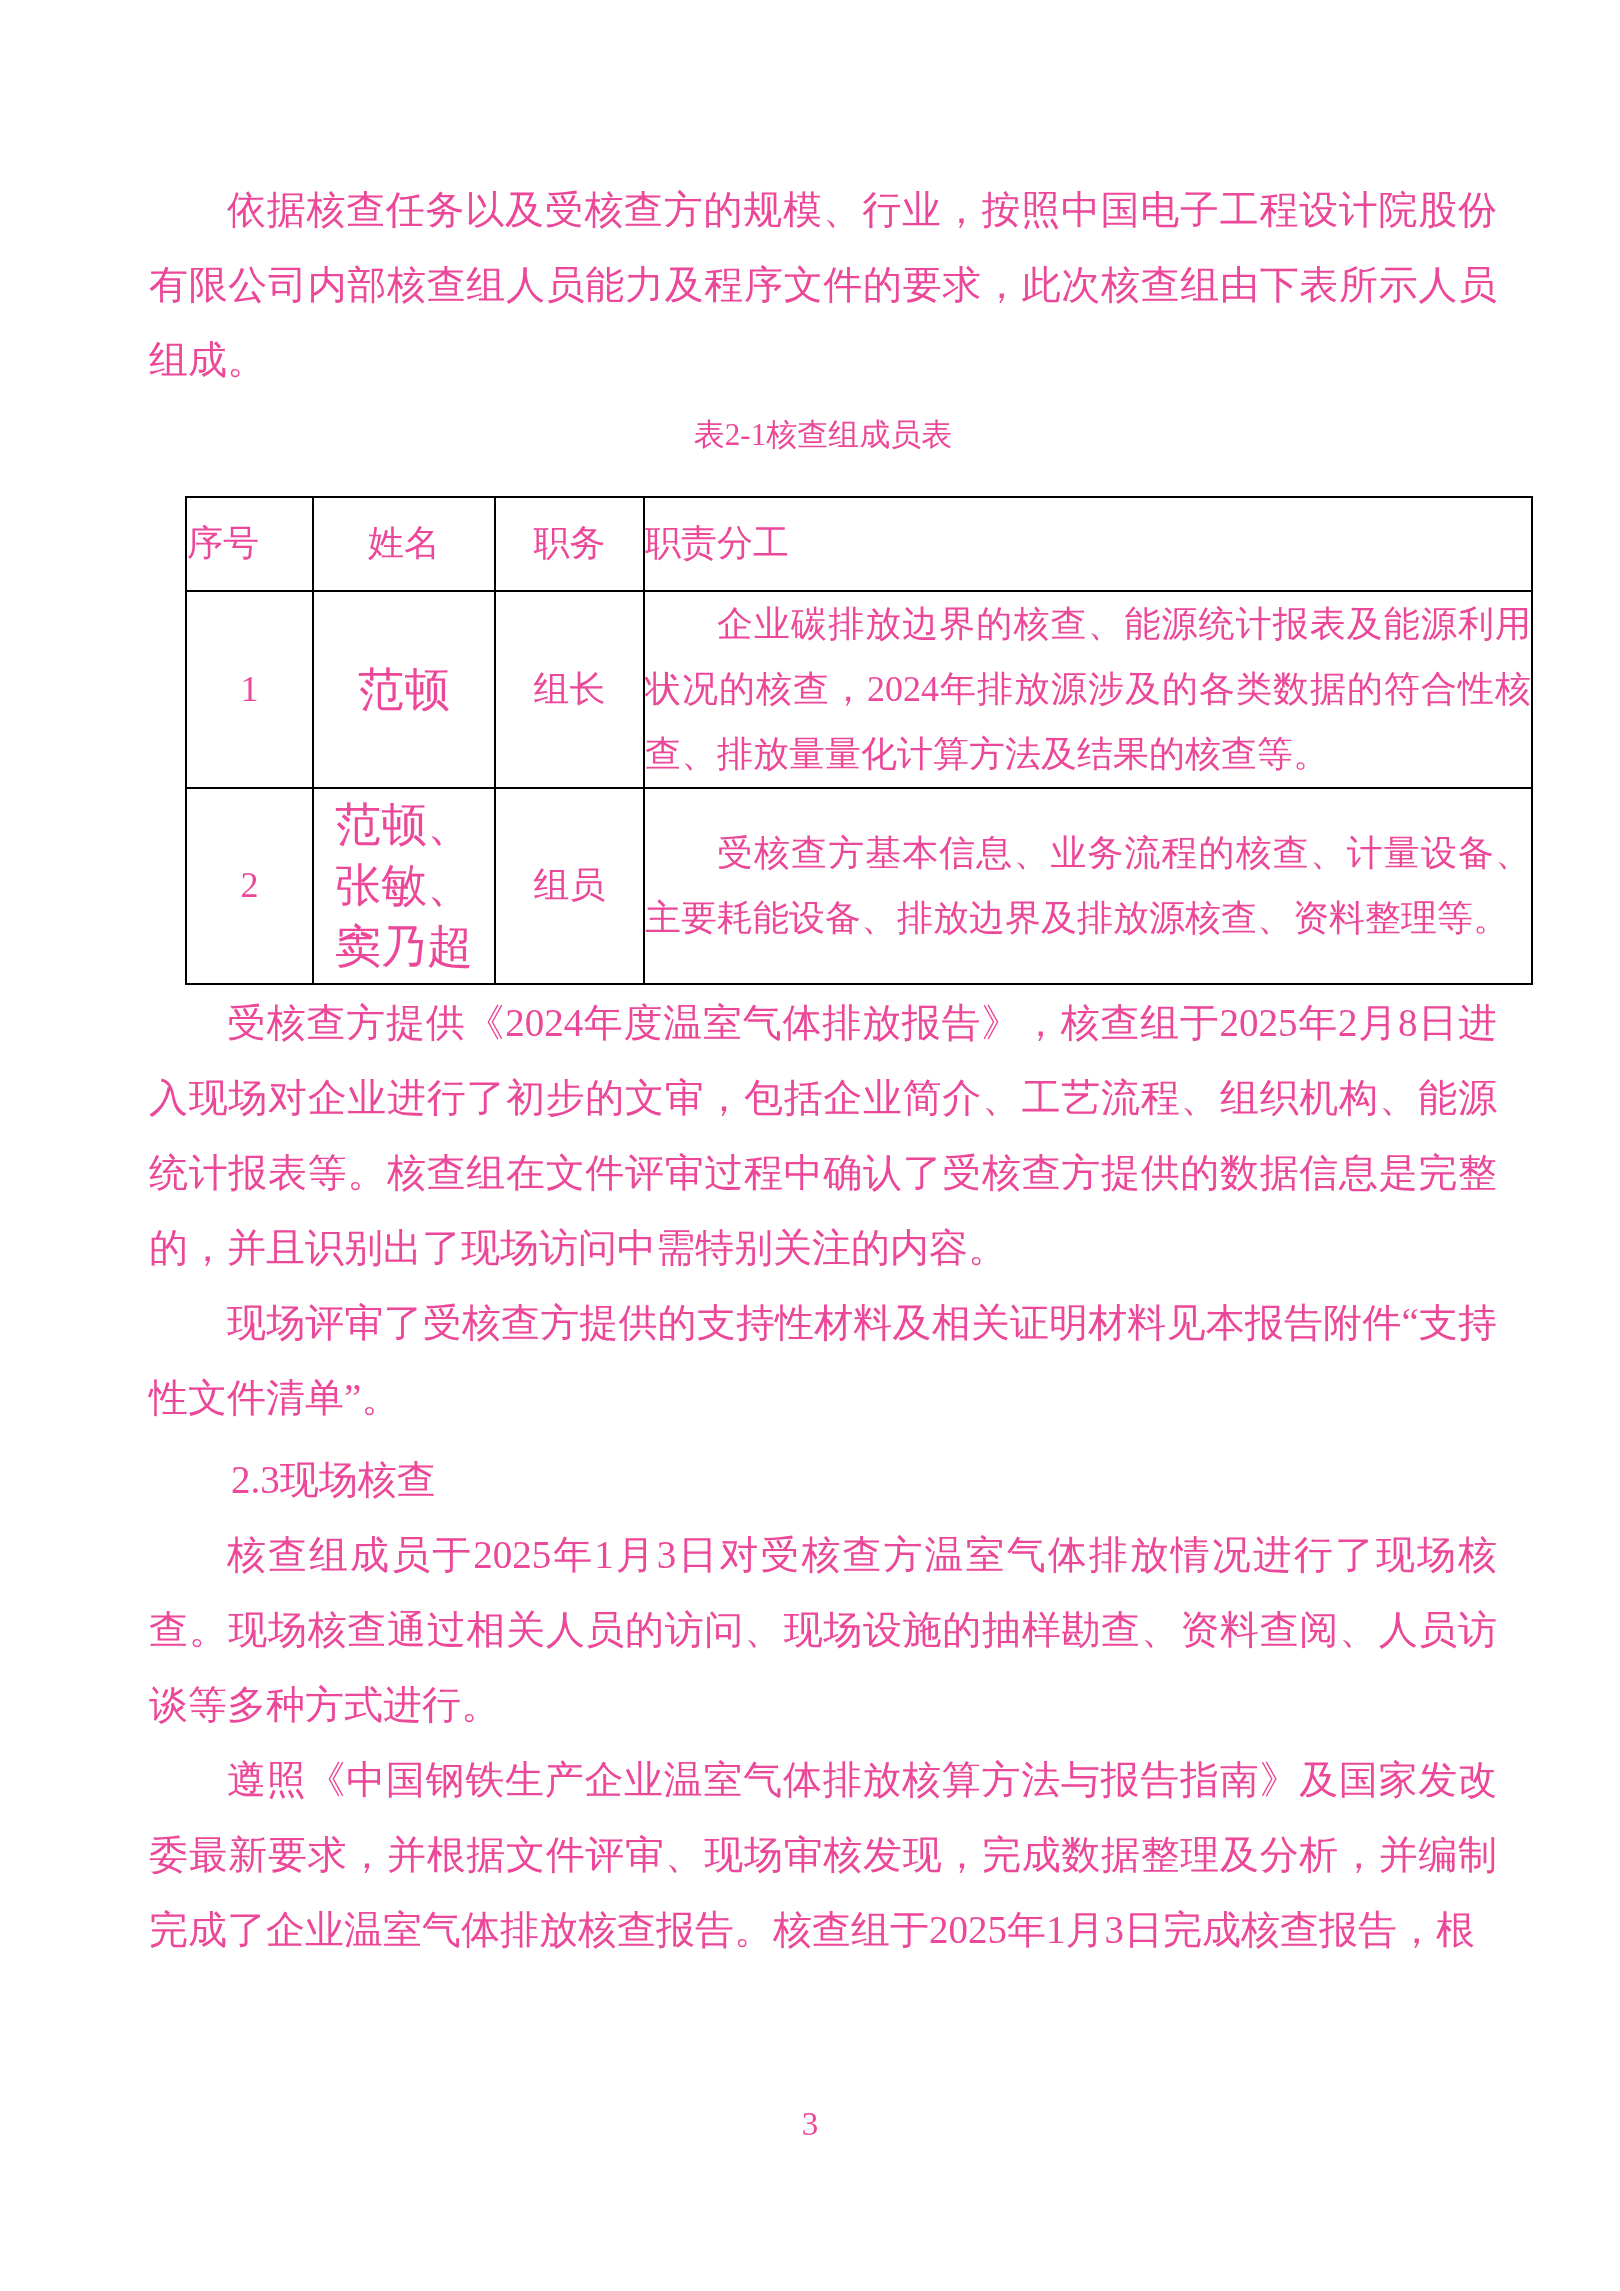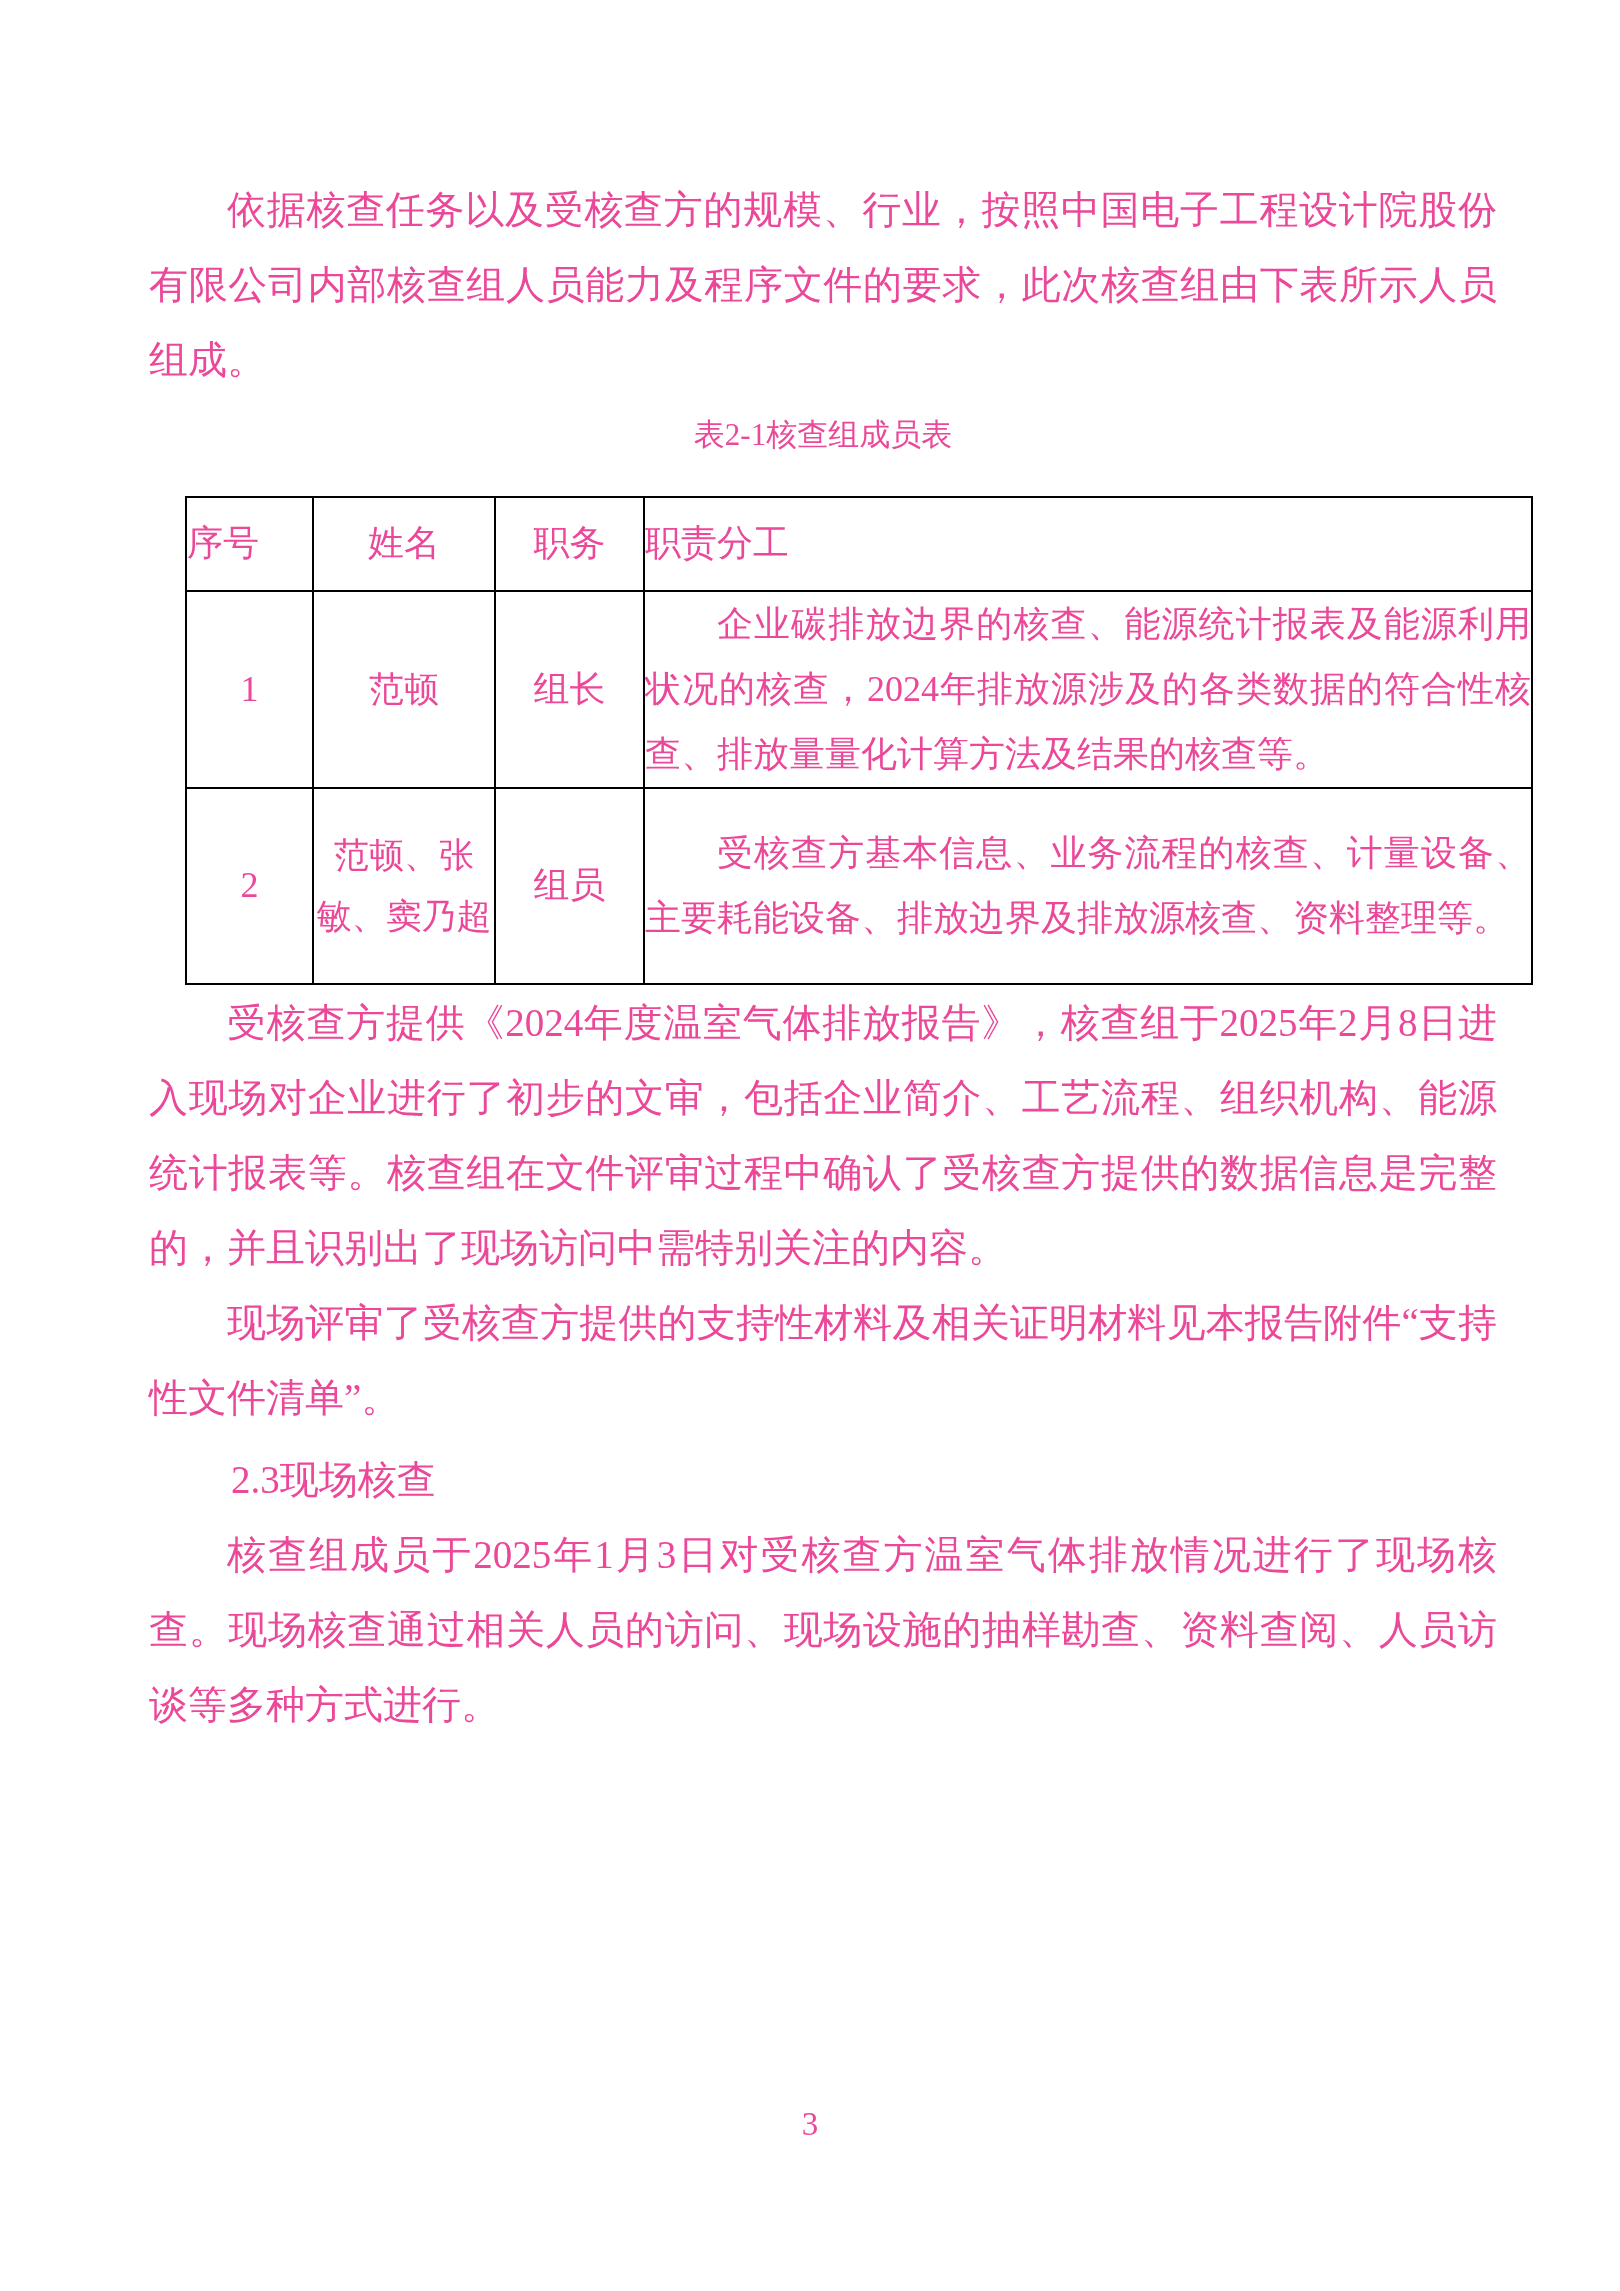--- a/index.html
+++ b/index.html
@@ -58,21 +58,21 @@
   tr.row-1 { height: 192px; }
   tr.row-2 { height: 196px; }
   th.h-no   { text-align: left; padding-left: 3.9px; }
   th.h-name { text-align: center; }
   th.h-role { text-align: center; }
   th.h-duty { text-align: left; padding-left: 57px; }
   td.c-no, td.c-name, td.c-role {
     text-align: center;
     line-height: 61px;
   }
-  td.c-name { font-size: 35px; padding: 0 2px; }
+  td.c-name { font-size: 46px; padding: 0 2px; }
   td.c-duty {
     padding: 0 7.8px;
     text-align: justify;
     text-indent: 2em;
     line-height: 65px;
   }
   .page-number {
     position: absolute;
     top: 2105px;
     left: 0;
@@ -123,17 +123,18 @@
 
   <p class="body-para">受核查方提供《2024年度温室气体排放报告》，核查组于2025年2月8日进入现场对企业进行了初步的文审，包括企业简介、工艺流程、组织机构、能源统计报表等。核查组在文件评审过程中确认了受核查方提供的数据信息是完整的，并且识别出了现场访问中需特别关注的内容。</p>
 
   <p class="body-para">现场评审了受核查方提供的支持性材料及相关证明材料见本报告附件“支持性文件清单”。</p>
 
   <p class="section-heading">2.3现场核查</p>
 
   <p class="body-para">核查组成员于2025年1月3日对受核查方温室气体排放情况进行了现场核查。现场核查通过相关人员的访问、现场设施的抽样勘查、资料查阅、人员访谈等多种方式进行。</p>
 
 
+  <p class="body-para">遵照《中国钢铁生产企业温室气体排放核算方法与报告指南》及国家发改委最新要求，并根据文件评审、现场审核发现，完成数据整理及分析，并编制完成了企业温室气体排放核查报告。核查组于2025年1月3日完成核查报告，根</p>
 
   <div class="page-number">3</div>
 
 </div>
 
 
 </body></html>

